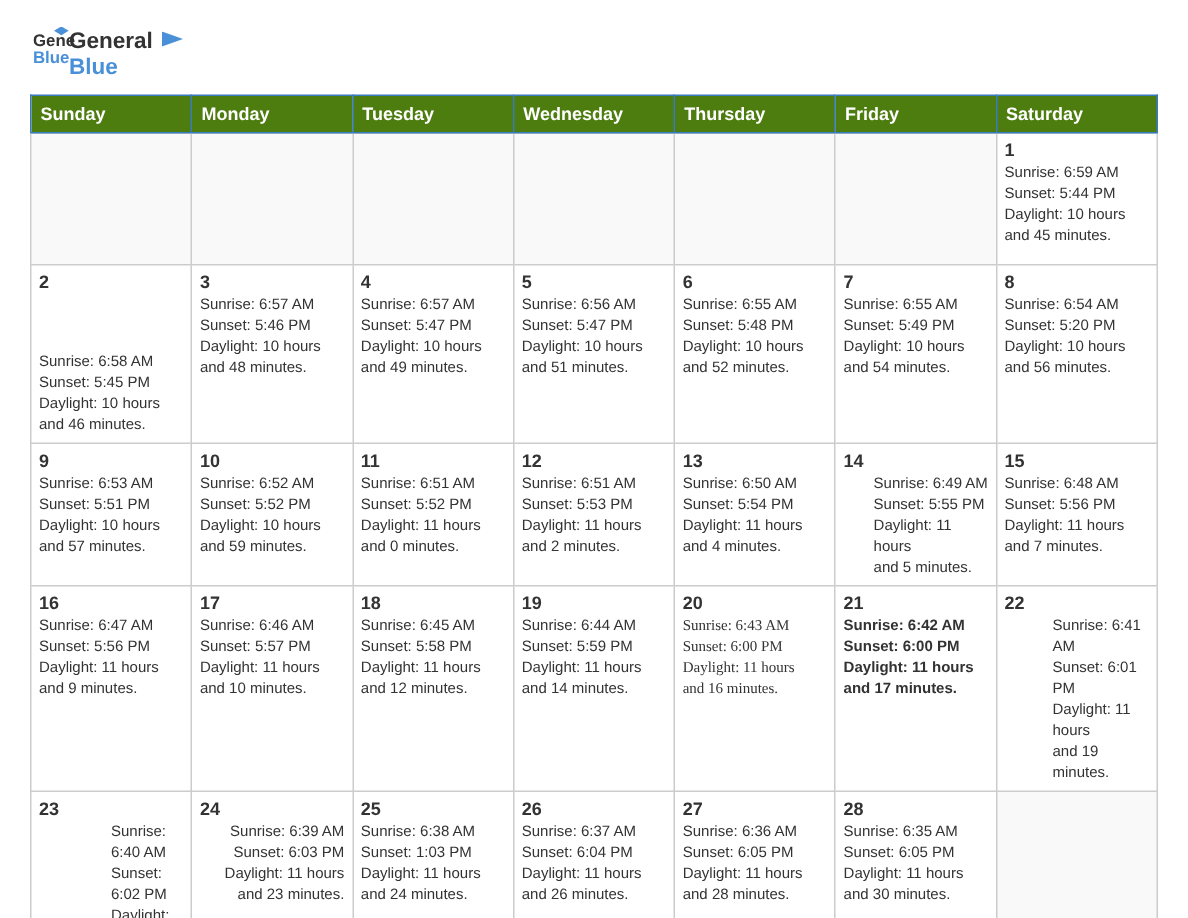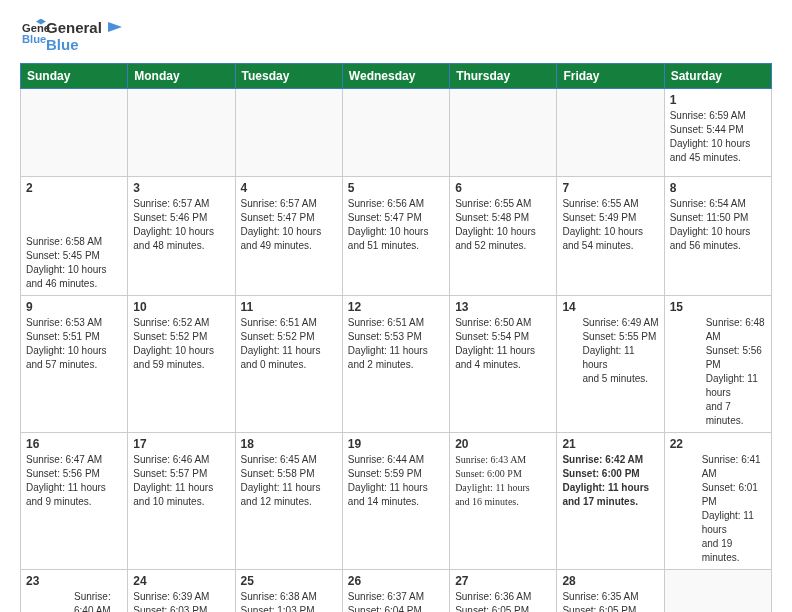--- a/index.html
+++ b/index.html
@@ -42,21 +42,21 @@
     .location {
       font-size: 14px;
       color: #555;
     }
     .calendar {
       width: 100%;
       border-collapse: collapse;
       border: 1px solid #ccc;
     }
     .calendar th {
-      background: #15803d;
+      background: #4d7c0f;
       color: #fff;
       font-size: 12px;
       font-weight: bold;
       padding: 5px 6px;
       text-align: left;
       border: 1px solid #3a7abf;
       margin-top: 24px;
     }
     .calendar td {
       vertical-align: top;
@@ -178,21 +178,21 @@
           <td>
             <span class="day-num">7</span>
             <div class="day-info" style="white-space: pre-line;">Sunrise: 6:55 AM
 Sunset: 5:49 PM
 Daylight: 10 hours
 and 54 minutes.</div>
           </td>
           <td>
             <span class="day-num">8</span>
             <div class="day-info" style="white-space: pre-line;">Sunrise: 6:54 AM
-Sunset: 11:50 PM
+Sunset: 5:20 PM
 Daylight: 10 hours
 and 56 minutes.</div>
           </td>
         </tr>
         <tr>
           <td>
             <span class="day-num">9</span>
             <div class="day-info" style="white-space: pre-line;">Sunrise: 6:53 AM
 Sunset: 5:51 PM
 Daylight: 10 hours
@@ -228,21 +228,21 @@
           </td>
           <td>
             <span class="day-num">14</span>
             <div class="day-info" style="white-space: pre-line; margin-left: 20px;">Sunrise: 6:49 AM
 Sunset: 5:55 PM
 Daylight: 11 hours
 and 5 minutes.</div>
           </td>
           <td>
             <span class="day-num">15</span>
-            <div class="day-info" style="white-space: pre-line; margin-left: 36px;">Sunrise: 6:48 AM
+            <div class="day-info" style="white-space: pre-line;">Sunrise: 6:48 AM
 Sunset: 5:56 PM
 Daylight: 11 hours
 and 7 minutes.</div>
           </td>
         </tr>
         <tr>
           <td>
             <span class="day-num">16</span>
             <div class="day-info" style="white-space: pre-line;">Sunrise: 6:47 AM
 Sunset: 5:56 PM
@@ -295,21 +295,21 @@
         <tr>
           <td>
             <span class="day-num">23</span>
             <div class="day-info" style="white-space: pre-line; margin-left: 48px;">Sunrise: 6:40 AM
 Sunset: 6:02 PM
 Daylight: 11 hours
 and 21 minutes.</div>
           </td>
           <td>
             <span class="day-num">24</span>
-            <div class="day-info" style="white-space: pre-line;">Sunrise: 6:39 AM
+            <div class="day-info" style="white-space: pre-line; text-align: right;">Sunrise: 6:39 AM
 Sunset: 6:03 PM
 Daylight: 11 hours
 and 23 minutes.</div>
           </td>
           <td>
             <span class="day-num">25</span>
             <div class="day-info" style="white-space: pre-line;">Sunrise: 6:38 AM
 Sunset: 1:03 PM
 Daylight: 11 hours
 and 24 minutes.</div>

